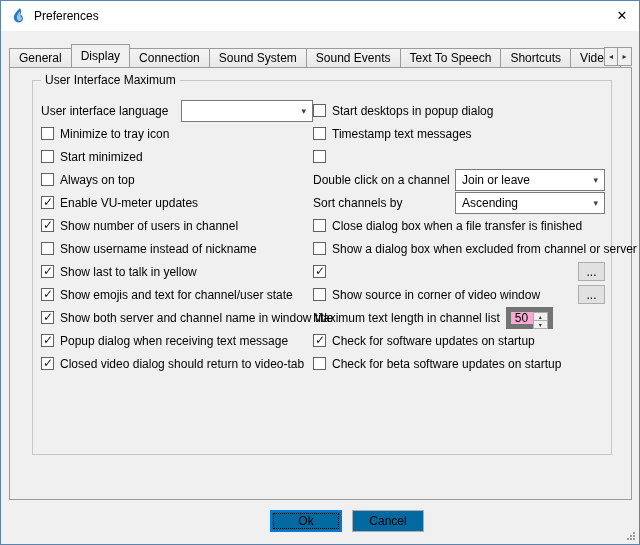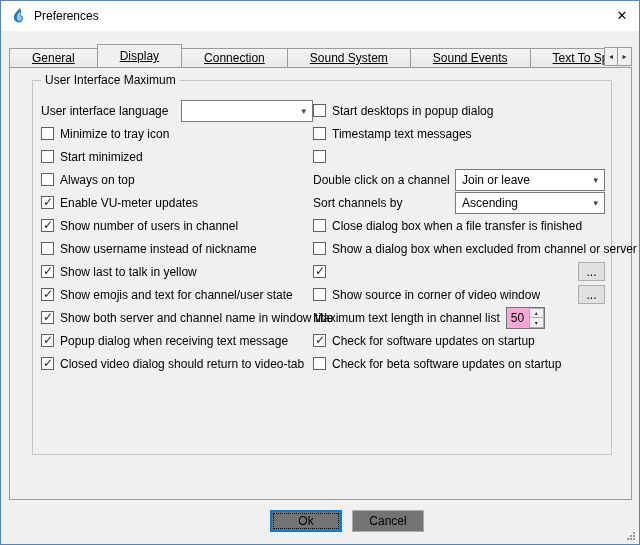--- a/index.html
+++ b/index.html
@@ -16,24 +16,24 @@
               display:flex; align-items:center; padding-left:9px; }
   .app-icon { width:16px; height:16px; margin-right:8px; flex:0 0 16px; }
   .title { font-size:12px; }
   .close-btn { position:absolute; right:0; top:0; width:34px; height:29px;
                display:flex; align-items:center; justify-content:center;
                font-size:13px; color:#000; cursor:default; }
 
   
   .tabbar { position:absolute; top:43px; left:8px; width:623px; height:23px;
             display:flex; align-items:flex-end; z-index:3; overflow:hidden; }
-  .tab { height:19px; line-height:18px; padding:0 22px;
+  .tab { height:19px; line-height:18px; padding:0 9px;
          background:linear-gradient(#f4f4f4,#e8e8e8);
          border:1px solid #9b9b9b; border-bottom:none; border-left:none;
-         white-space:nowrap; cursor:default;text-decoration:underline; }
+         white-space:nowrap; cursor:default; }
   .tab:first-child { border-left:1px solid #9b9b9b; }
   .tab.selected { height:24px; line-height:23px; margin-bottom:-1px; margin-left:-1px;
                   background:#f0f0f0; border-left:1px solid #9b9b9b; position:relative; z-index:4; }
   .tabscroll { position:absolute; right:0; bottom:1px; display:flex; z-index:5; }
   .ts { width:14px; height:19px; border:1px solid #9b9b9b; background:#f0f0f0;
         font-size:8px; display:flex; align-items:center; justify-content:center; color:#333; }
   .ts + .ts { border-left:none; }
 
   
   .pane { position:absolute; top:66px; left:8px; width:623px; height:433px;
@@ -60,30 +60,30 @@
            display:flex; align-items:center; padding:0 2px 0 6px; }
   .combo .arrow { margin-left:auto; font-size:9px; color:#404040; padding:0 4px; }
   .lang-combo { width:132px; margin-left:auto; }
   .wide-combo { width:150px; margin-left:auto; }
 
   
   .mini-btn { margin-left:auto; width:27px; height:19px; background:#e1e1e1;
               border:1px solid #adadad; font:inherit; line-height:10px; }
 
   
-  .spin { display:flex; height:22px; border:1px solid #737373; background:#f9a8d4; margin-left:6px; }
+  .spin { display:flex; height:22px; border:5px solid #737373; background:#f9a8d4; margin-left:6px; }
   .spin .val { width:22px; padding-left:4px; display:flex; align-items:center; }
   .spin .btns { display:flex; flex-direction:column; width:15px; }
   .sb { flex:1; font-size:6px; display:flex; align-items:center; justify-content:center;
         background:#f0f0f0; border:1px solid #adadad; color:#333; }
   .sb + .sb { border-top:none; }
 
   
   .footer { position:absolute; left:269px; top:509px; display:flex; gap:10px; }
-  .btn { min-width:72px; height:22px; background:#737373; border:1px solid #adadad;
+  .btn { min-width:72px; height:22px; background:#0369a1; border:1px solid #adadad;
          font:inherit; font-size:12px; }
   .btn.default { border:1px solid #0078d7; box-shadow:inset 0 0 0 1px #0078d7;
                  outline:1px dotted #000; outline-offset:-4px; }
 
   .grip { position:absolute; right:3px; bottom:3px; width:12px; height:12px; }
 </style>
 </head>
 <body>
 
 <div class="window">

